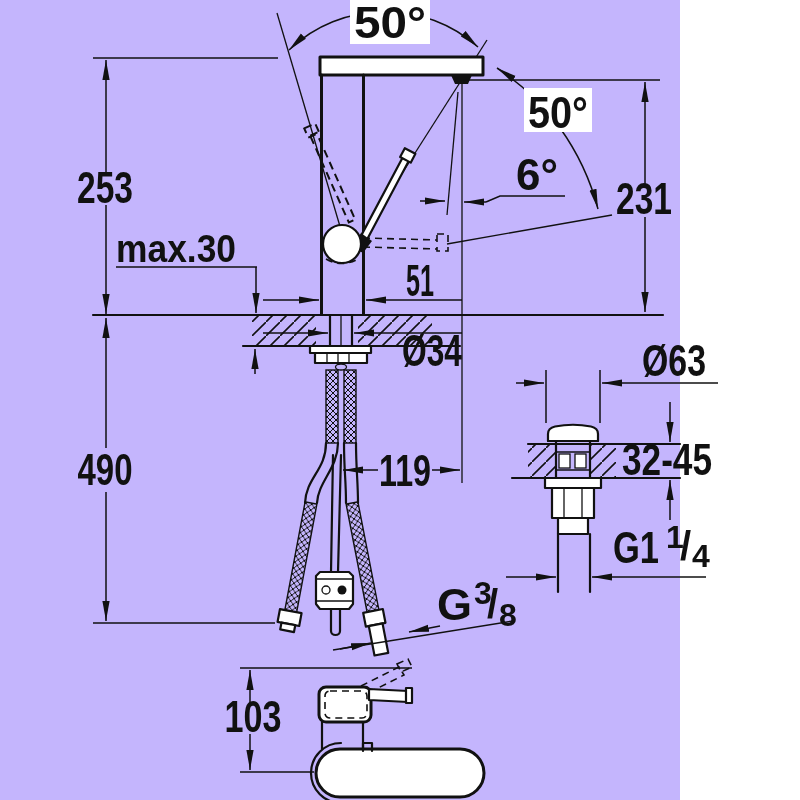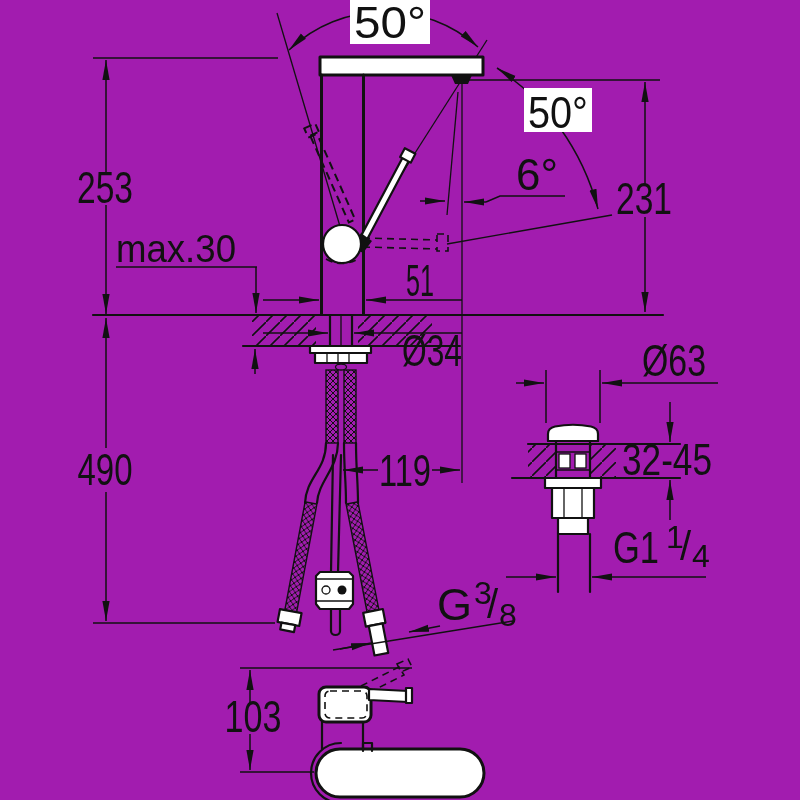--- a/index.html
+++ b/index.html
@@ -1,16 +1,16 @@
 <!DOCTYPE html>
 <html><head>
 <meta charset="utf-8">
 <style>
   html,body{margin:0;padding:0;background:#fff;}
-  .stage{width:800px;height:800px;background:#a21caf;position:relative;font-family:"Liberation Sans",sans-serif;}
+  .stage{width:680px;height:800px;background:#c4b5fd;position:relative;font-family:"Liberation Sans",sans-serif;font-weight:bold;}
   svg{display:block;}
   .obj{stroke:#111;fill:none;stroke-width:3;stroke-linecap:round;stroke-linejoin:round;}
   .obj2{stroke:#111;fill:none;stroke-width:2.2;stroke-linecap:round;stroke-linejoin:round;}
   .thin{stroke:#111;fill:none;stroke-width:1.3;}
   .dim{stroke:#111;fill:none;stroke-width:1.5;}
   .dash{stroke:#111;fill:none;stroke-width:2;stroke-dasharray:8 5;}
   .dashthin{stroke:#111;fill:none;stroke-width:1.6;stroke-dasharray:7 5;}
   .whitefill{fill:#fff;}
   .blackfill{fill:#111;stroke:none;}
   text{fill:#111;font-family:"Liberation Sans",sans-serif;}

